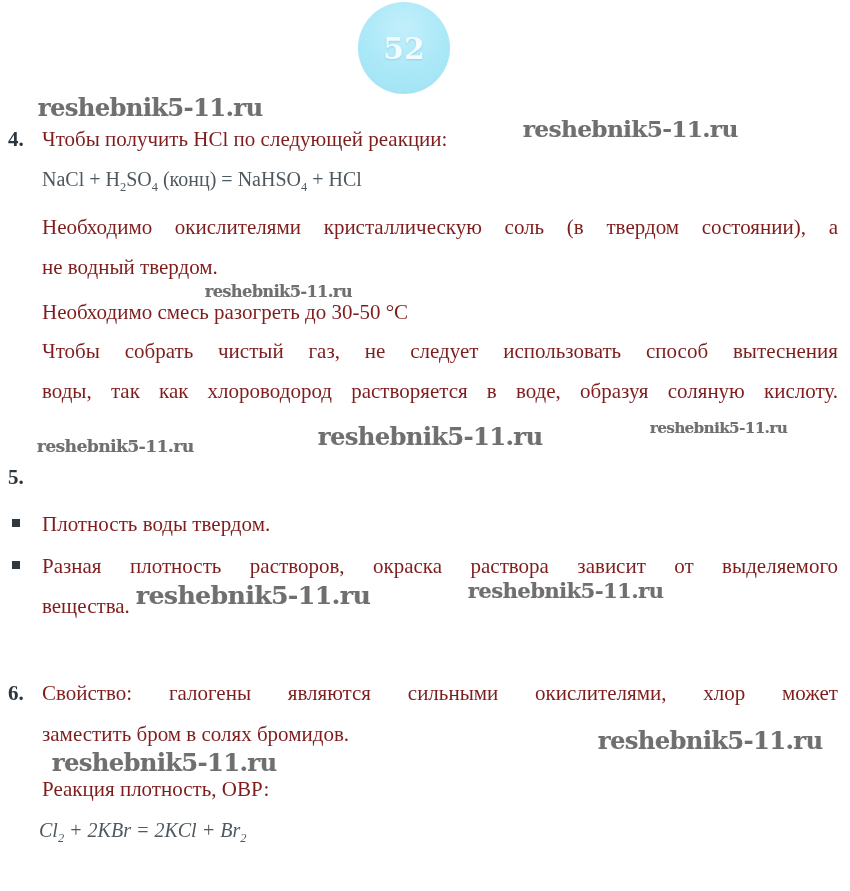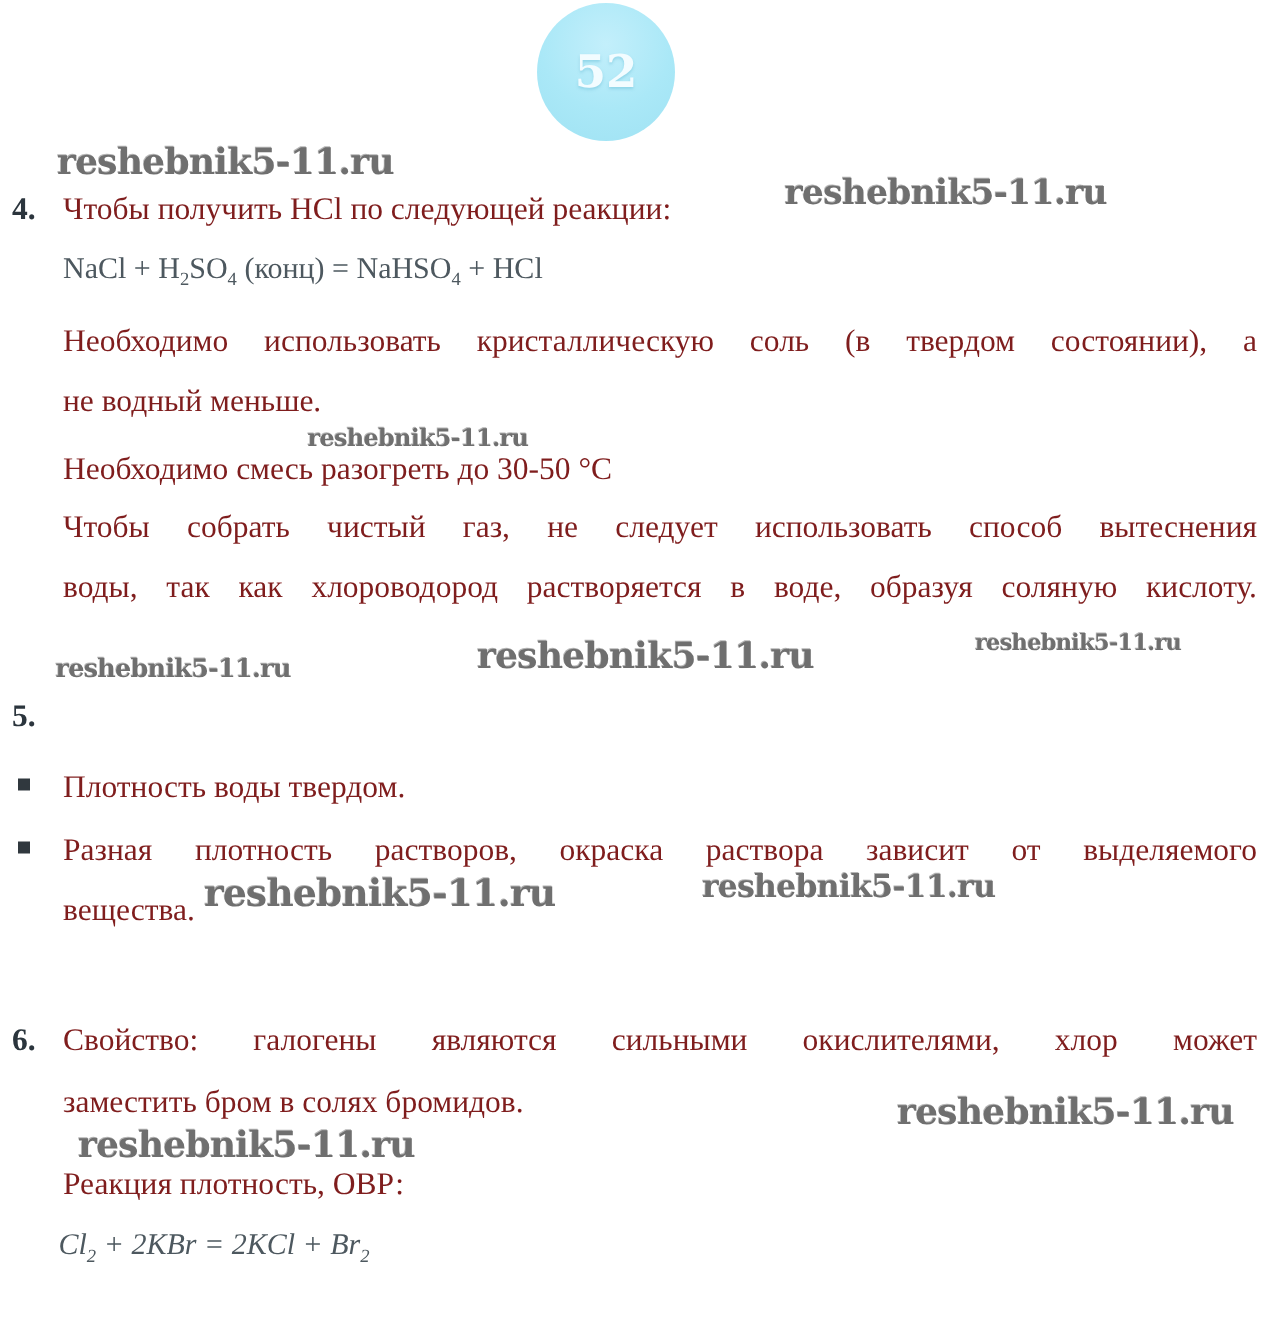--- a/index.html
+++ b/index.html
@@ -78,22 +78,22 @@
   <div class="wm" style="left:318px; top:425px; font-size:24px;">reshebnik5-11.ru</div>
   <div class="wm" style="left:650px; top:421px; font-size:15px;">reshebnik5-11.ru</div>
   <div class="wm" style="left:136px; top:583px; font-size:25px;">reshebnik5-11.ru</div>
   <div class="wm" style="left:468px; top:580px; font-size:21px;">reshebnik5-11.ru</div>
   <div class="wm" style="left:598px; top:729px; font-size:24px;">reshebnik5-11.ru</div>
   <div class="wm" style="left:52px;  top:751px; font-size:24px;">reshebnik5-11.ru</div>
 
   <div class="num" style="top:126px;">4.</div>
   <div class="line" style="left:42px; top:126px;">Чтобы получить HCl по следующей реакции:</div>
   <div class="line eq" style="left:42px; top:166px;">NaCl + H<sub>2</sub>SO<sub>4</sub> (конц) = NaHSO<sub>4</sub> + HCl</div>
-  <div class="line just" style="left:42px; top:214px;">Необходимо использовать кристаллическую соль (в твердом состоянии), а</div>
-  <div class="line" style="left:42px; top:254px;">не водный меньше.</div>
+  <div class="line just" style="left:42px; top:214px;">Необходимо окислителями кристаллическую соль (в твердом состоянии), а</div>
+  <div class="line" style="left:42px; top:254px;">не водный твердом.</div>
   <div class="line" style="left:42px; top:299px;">Необходимо смесь разогреть до 30-50 °C</div>
   <div class="line just" style="left:42px; top:378px;">воды, так как хлороводород растворяется в воде, образуя соляную кислоту.</div>
   <div class="line just" style="left:42px; top:338px;">Чтобы собрать чистый газ, не следует использовать способ вытеснения</div>
 
   <div class="num" style="top:464px;">5.</div>
   <div class="bullet-sq" style="top:519px;"></div>
   <div class="line" style="left:42px; top:511px;">Плотность воды твердом.</div>
   <div class="bullet-sq" style="top:561px;"></div>
   <div class="line just" style="left:42px; top:553px;">Разная плотность растворов, окраска раствора зависит от выделяемого</div>
   <div class="line" style="left:42px; top:593px;">вещества.</div>

